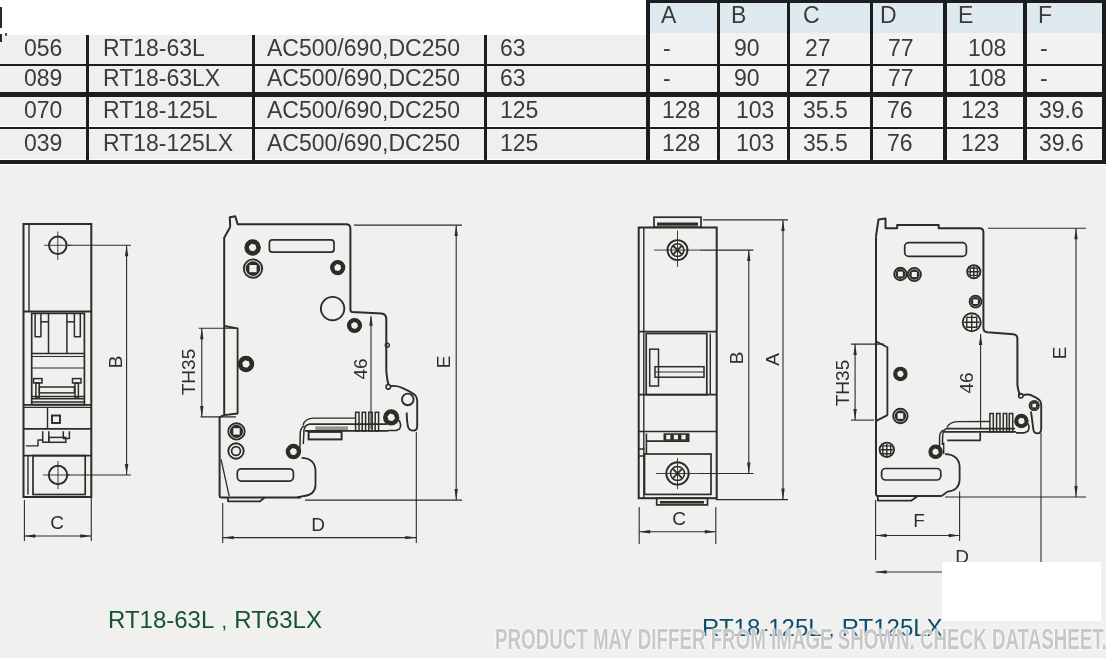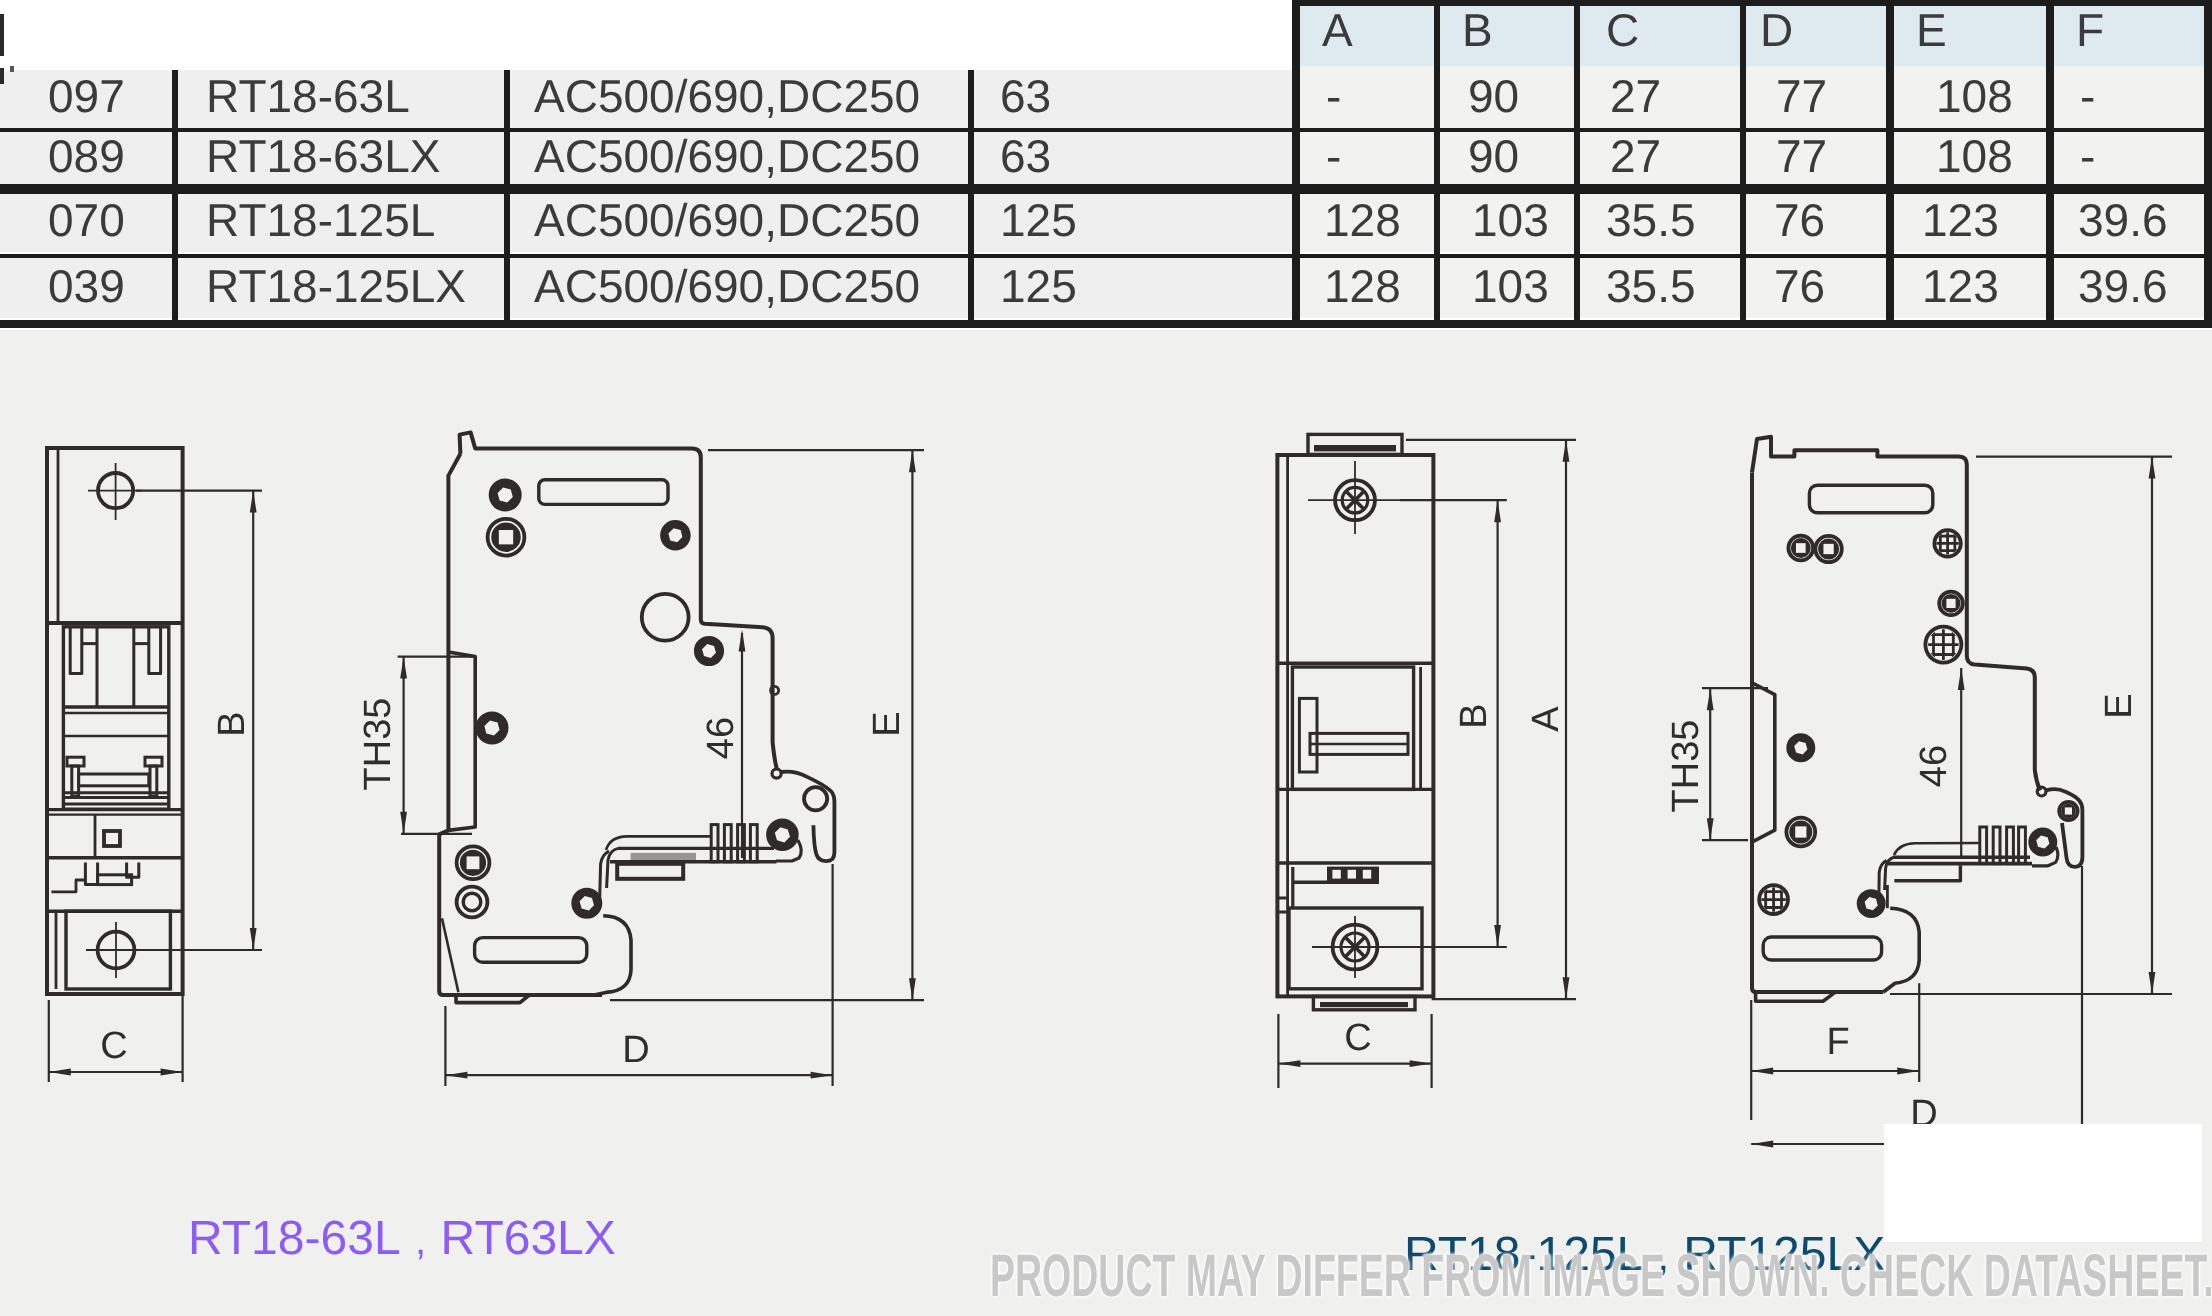--- a/index.html
+++ b/index.html
@@ -55,21 +55,21 @@
   <div class="abs" style="left:0;top:33.5px;width:1.6px;height:8px;background:#2a2a2a;"></div>
   <div class="abs" style="left:4.6px;top:32.5px;width:2px;height:3px;background:#555;"></div>
 
   <div class="abs ct" style="left:661px;top:3.5px;">A</div>
   <div class="abs ct" style="left:731px;top:3.5px;">B</div>
   <div class="abs ct" style="left:803px;top:3.5px;">C</div>
   <div class="abs ct" style="left:880px;top:3.5px;">D</div>
   <div class="abs ct" style="left:958px;top:3.5px;">E</div>
   <div class="abs ct" style="left:1038px;top:3.5px;">F</div>
 
-  <div class="abs ct" style="left:24px;top:36.5px;">097</div>
+  <div class="abs ct" style="left:24px;top:36.5px;">056</div>
   <div class="abs ct" style="left:103px;top:36.5px;">RT18-63L</div>
   <div class="abs ct" style="left:267px;top:36.5px;">AC500/690,DC250</div>
   <div class="abs ct" style="left:500px;top:36.5px;">63</div>
   <div class="abs ct" style="left:663px;top:36.5px;">-</div>
   <div class="abs ct" style="left:734px;top:36.5px;">90</div>
   <div class="abs ct" style="left:805px;top:36.5px;">27</div>
   <div class="abs ct" style="left:888px;top:36.5px;">77</div>
   <div class="abs ct" style="left:968px;top:36.5px;">108</div>
   <div class="abs ct" style="left:1040px;top:36.5px;">-</div>
 
@@ -406,21 +406,21 @@
 
 <g>
         <line x1="1041" y1="433" x2="1041" y2="572" stroke="#2e2b28" stroke-width="1.1" stroke-linecap="butt"></line>
         <line x1="875.6" y1="572" x2="1041" y2="572" stroke="#2e2b28" stroke-width="1.1" stroke-linecap="butt"></line>
         <polygon points="875.6,572 886.6,570.3 886.6,573.7" fill="#2e2b28"></polygon>
         <polygon points="1041,572 1030.0,573.7 1030.0,570.3" fill="#2e2b28"></polygon>
         <text x="962" y="563" font-size="19" fill="#2e2e2e" text-anchor="middle" font-family="Liberation Sans, sans-serif">D</text>
       </g>
 </svg>
 
-  <div class="abs" style="left:94px;top:606px;font-size:24px;color:#8b5cf6;">RT18-63L<span style="display:inline-block;width:20px;text-align:center;font-size:20px;">,</span>RT63LX</div>
+  <div class="abs" style="left:108px;top:606px;font-size:24px;color:#14532d;">RT18-63L<span style="display:inline-block;width:20px;text-align:center;font-size:20px;">,</span>RT63LX</div>
 
   <div class="abs" style="left:702px;top:614px;font-size:24px;color:#0c4a6e;">RT18-125L<span style="display:inline-block;width:20px;text-align:center;font-size:20px;">,</span>RT125LX</div>
 
   <div class="abs" style="left:942px;top:562px;width:159px;height:59px;background:#ffffff;"></div>
 
   <div class="abs" style="left:495px;top:622px;font-size:30px;font-weight:bold;color:#c8c8c8;white-space:nowrap;transform:scaleX(0.625);transform-origin:left top;text-shadow:0 0 1px #ffffff,0 0 2px #ffffff,0 0 3px #ffffff;">PRODUCT MAY DIFFER FROM IMAGE SHOWN. CHECK DATASHEET.</div>
 
 </div>
 
 </body></html>

